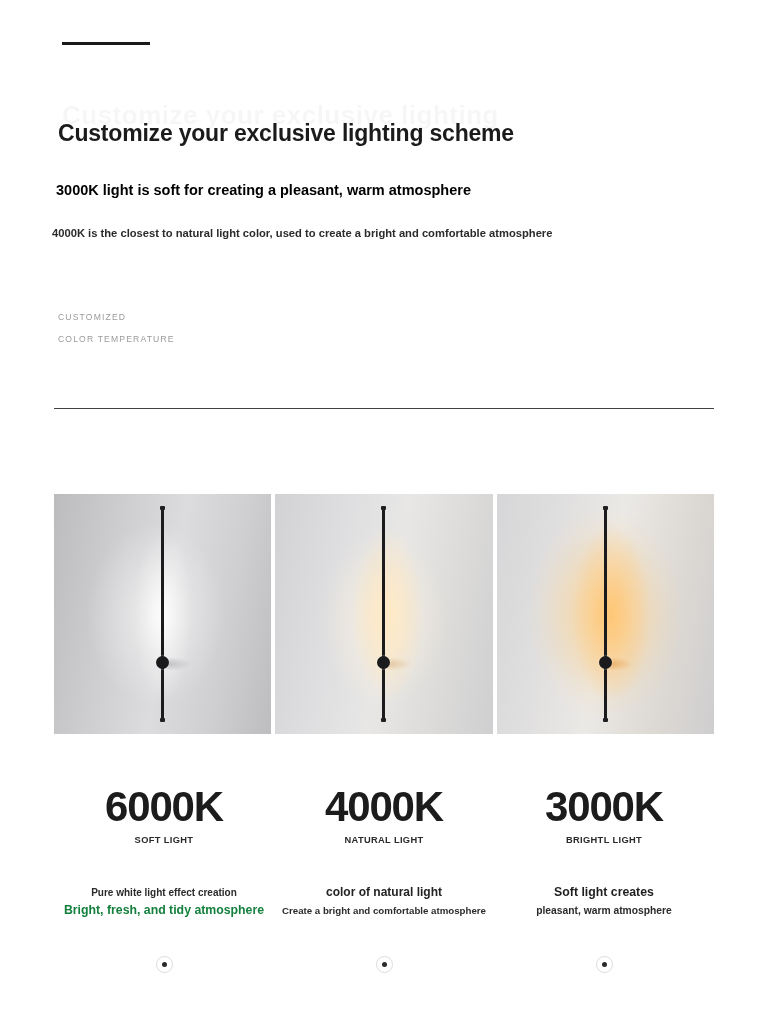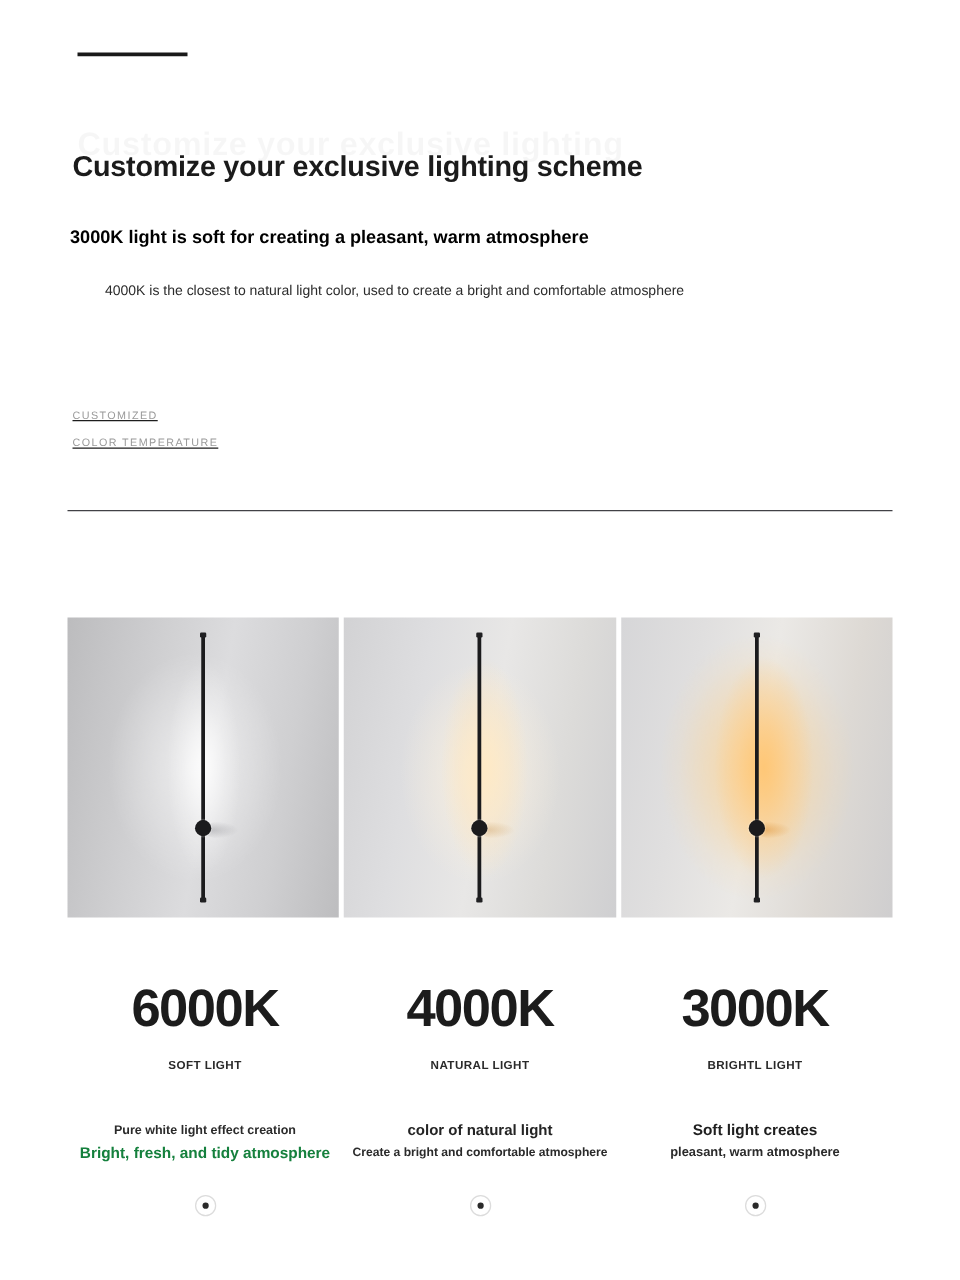--- a/index.html
+++ b/index.html
@@ -32,30 +32,30 @@
     position:absolute; left:58px; top:120px;
     font-size:23px; font-weight:700; letter-spacing:-0.2px;
     color:#1b1b1b; white-space:nowrap;
   }
 
   .sub-1 {
     position:absolute; left:56px; top:182px;
     font-size:14.5px; font-weight:700; color:#000000; white-space:nowrap;
   }
   .sub-2 {
-    position:absolute; left:84px; top:227px;
-    font-size:11.2px; font-weight:400; color:#2b2b2b; white-space:nowrap;
+    position:absolute; left:52px; top:227px;
+    font-size:11.2px; font-weight:700; color:#2b2b2b; white-space:nowrap;
   }
   .sub-3 {
     position:absolute; left:68px; top:258px;
     font-size:11.2px; font-weight:600; color:#2b2b2b; white-space:nowrap;
   }
 
   
-  .label-block { position:absolute; left:58px; top:321px;text-decoration:underline; }
+  .label-block { position:absolute; left:58px; top:306px; }
   .label-block .ln {
     font-size:8.6px; font-weight:400; letter-spacing:1.15px;
     color:#9a9a9a; line-height:22px; white-space:nowrap;
   }
 
   
   .divider {
     position:absolute; left:54px; top:408px;
     width:660px; height:1px; background:#414146;
   }
@@ -144,21 +144,21 @@
     position:absolute; left:54px; top:782px;
     width:660px; display:flex;
   }
   .col { width:220px; text-align:center; }
 
   .kelvin {
     font-size:42px; font-weight:700; letter-spacing:-1.2px;
     color:#1c1c1c; line-height:50px;
   }
   .kind {
-    margin-top:15px;
+    margin-top:3px;
     font-size:9.3px; font-weight:700; letter-spacing:.35px; color:#2a2a2a;
   }
   .desc { margin-top:40px; }
   .desc .d1 { font-size:10px; font-weight:600; color:#2b2b2b; line-height:15px; }
   .desc .d2 { font-size:12.3px; font-weight:700; color:#15803d; line-height:21px; }
   .col.c2 .desc .d1 { font-size:12px; font-weight:600; color:#242424; }
   .col.c2 .desc .d2 { font-size:9.7px; font-weight:600; color:#2b2b2b; }
   .col.c3 .desc .d1 { font-size:12.3px; font-weight:700; color:#1f1f1f; }
   .col.c3 .desc .d2 { font-size:10.3px; font-weight:600; color:#2b2b2b; }
 

